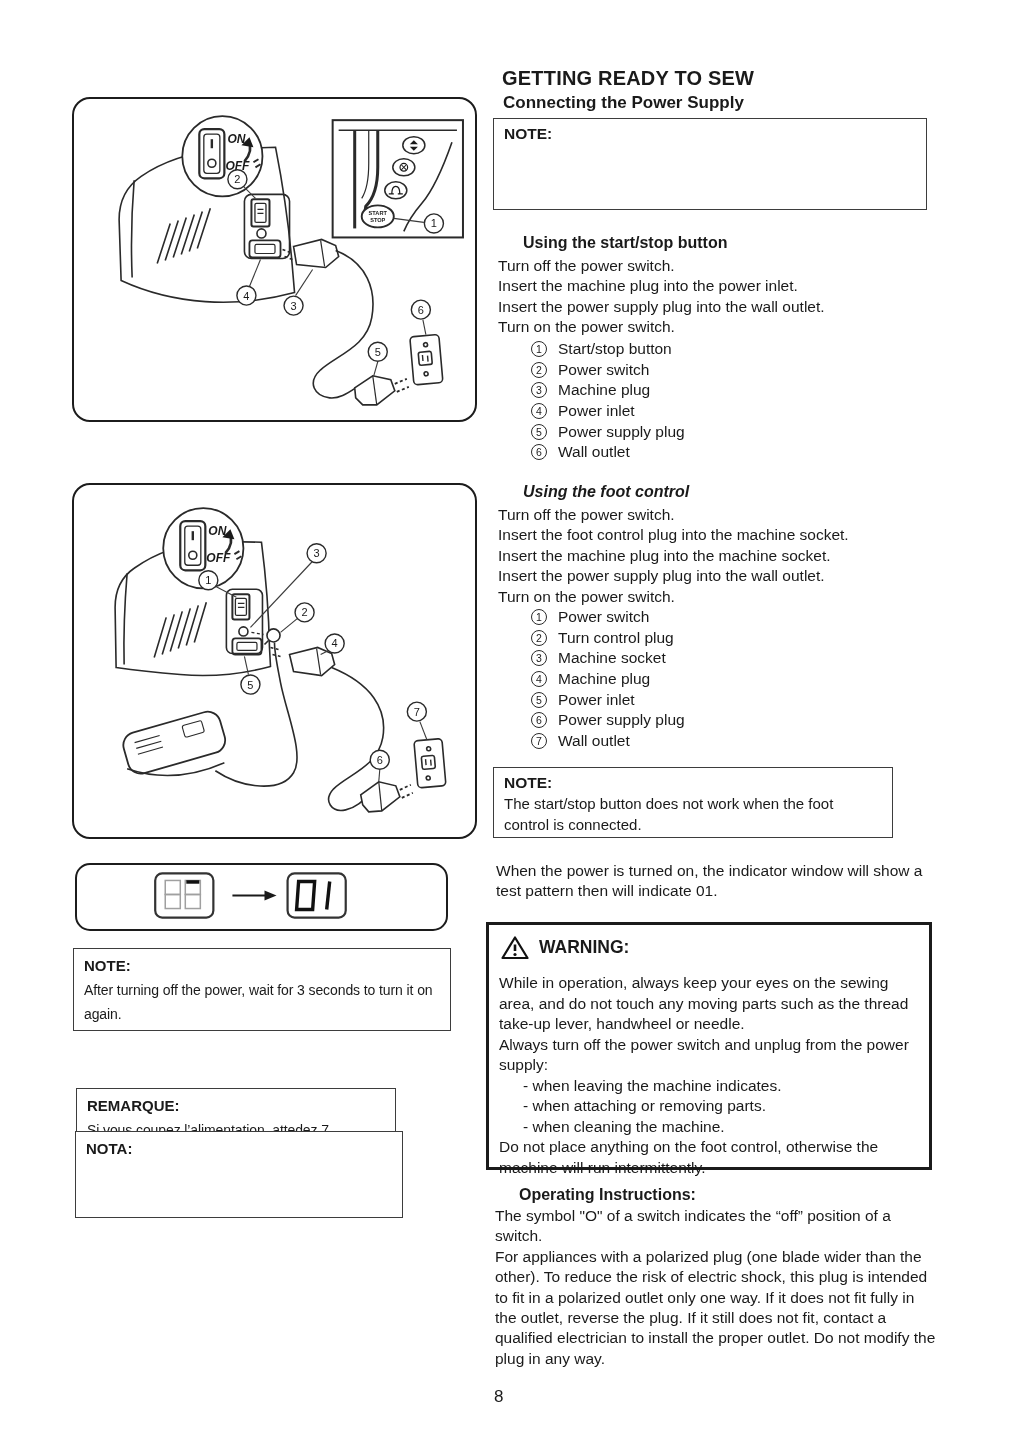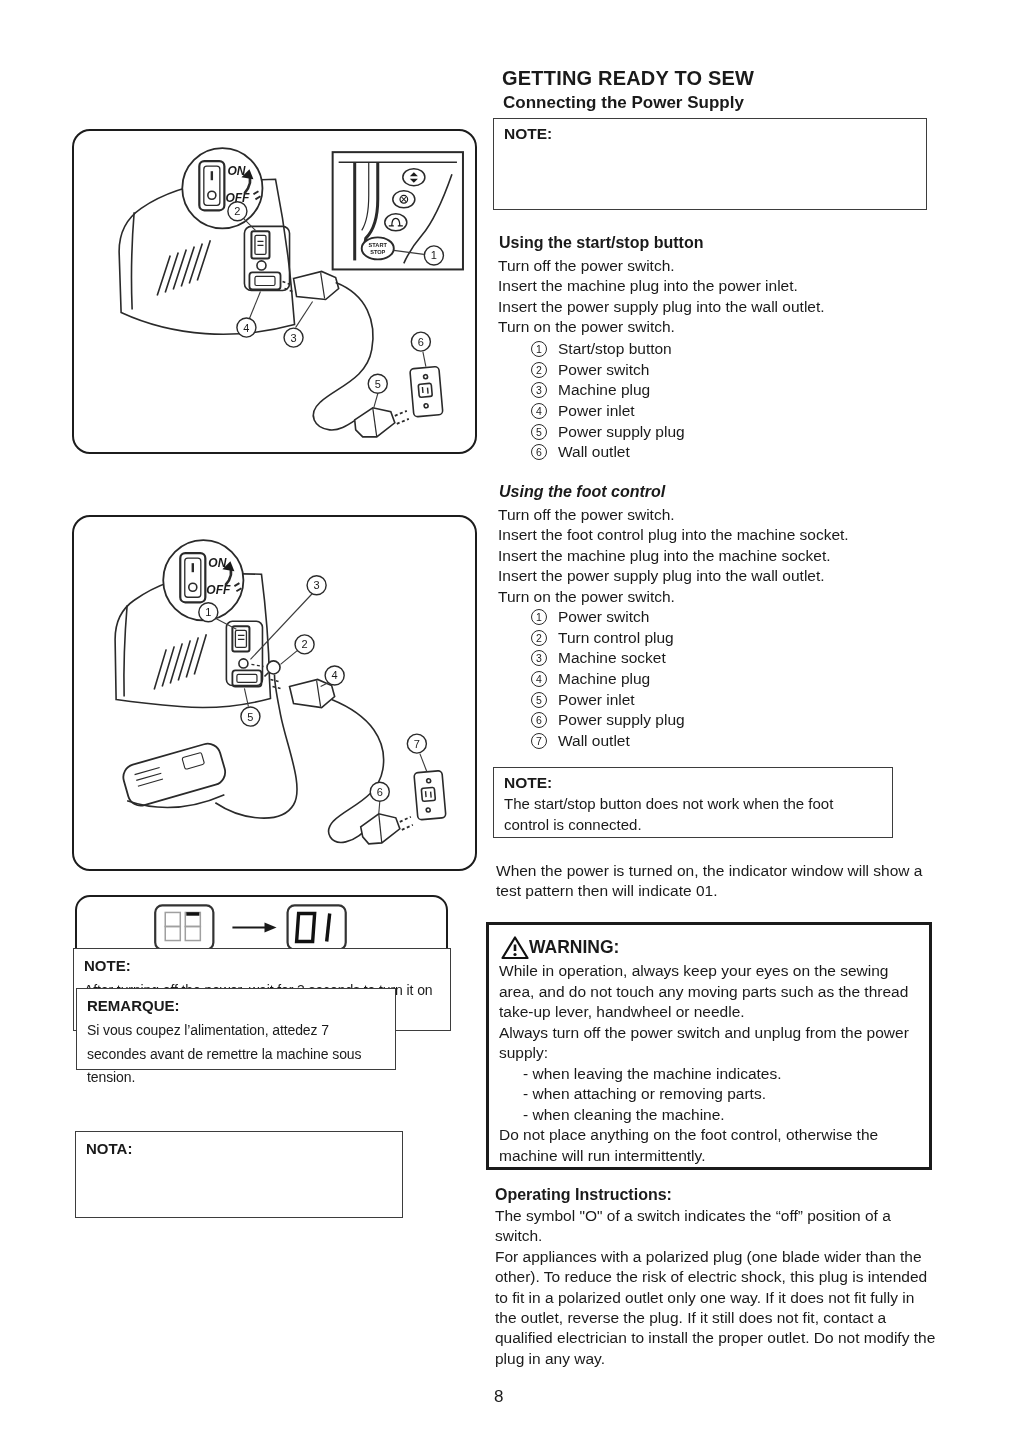--- a/index.html
+++ b/index.html
@@ -1,36 +1,36 @@
 <!DOCTYPE html>
 <html><head>
 <meta charset="utf-8">
 <style>
   * { margin:0; padding:0; box-sizing:border-box; }
   html,body { width:1024px; height:1449px; }
   body { background:#ffffff; font-family:"Liberation Sans", sans-serif; color:#1a1a1a; position:relative; }
   .abs { position:absolute; }
-  .fig { border:2.5px solid #1c1c1c; border-radius:18px; background:#fff;margin-top:32px; }
+  .fig { border:2.5px solid #1c1c1c; border-radius:18px; background:#fff; }
   .fig svg { display:block; width:100%; height:100%; }
   .page-title { font-size:20px; font-weight:bold; letter-spacing:.2px; }
   .sub-title { font-size:17px; font-weight:bold; }
-  .sec-heading { font-size:16px; font-weight:bold; }
+  .sec-heading { font-size:16px; font-weight:bold;margin-left:24px; }
   .body-line { font-size:15.5px; line-height:20.4px; }
   .notebox { border:1.5px solid #3d3d3d; background:#fff; padding:6px 10px; }
   .nb-label { font-size:15.5px; font-weight:bold; margin-bottom:2px; }
   .nb-text { font-size:15px; line-height:20.5px; }
   .left-note { padding:8px 10px; }
   .left-note .nb-label { font-size:15px; margin-bottom:5px; }
   .left-note .nb-text { font-size:14px; line-height:23.5px; letter-spacing:-0.1px; }
   .item-row { display:flex; align-items:center; height:20.6px; gap:11px; }
   .cnum { width:16px; height:16px; min-width:16px; border:1.3px solid #2a2a2a; border-radius:50%;
           font-size:10.5px; display:flex; align-items:center; justify-content:center; color:#1a1a1a; }
   .item-label { font-size:15.5px; }
   .warnbox { border:3px solid #1b1b1b; background:#fff; padding:8px 10px 6px 10px; }
-  .warn-head { display:flex; align-items:center; gap:0; margin:2px 0 1px 2px; }
+  .warn-head { display:flex; align-items:center; gap:10px; margin:2px 0 13px 2px; }
   .warn-label { font-size:17.5px; font-weight:bold; }
   .warn-line { font-size:15.5px; line-height:20.5px; }
   .warn-bullet { font-size:15.5px; line-height:20.5px; padding-left:24px; }
   .pagenum { font-size:17px; }
   svg text { font-family:"Liberation Sans", sans-serif; fill:#1a1a1a; }
 </style>
 </head>
 <body>
 
 <div class="abs fig" style="left:72px; top:97px; width:405px; height:325px;">
@@ -238,21 +238,21 @@
       <path d="M252 16 L249 44" fill="none" stroke="#111111" stroke-width="3.4"></path>
     </g>
   </svg>
 </div>
 
 <div class="abs notebox left-note" style="left:73px; top:948px; width:378px; height:83px;">
   <div class="nb-label">NOTE:</div>
   <div class="nb-text">After turning off the power, wait for 3 seconds to turn it on again.</div>
 </div>
 
-<div class="abs notebox left-note" style="left:76px; top:988px; width:320px; height:82px;">
+<div class="abs notebox left-note" style="left:76px; top:1088px; width:320px; height:82px;">
   <div class="nb-label">REMARQUE:</div>
   <div class="nb-text">Si vous coupez l’alimentation, attedez 7 secondes avant de remettre la machine sous tension.</div>
 </div>
 
 <div class="abs notebox left-note" style="left:75px; top:1131px; width:328px; height:87px;">
   <div class="nb-label">NOTA:</div>
 </div>
 
 <div class="abs page-title" style="left:502px; top:67px;">GETTING READY TO SEW</div>
 <div class="abs sub-title" style="left:503px; top:93px;">Connecting the Power Supply</div>

